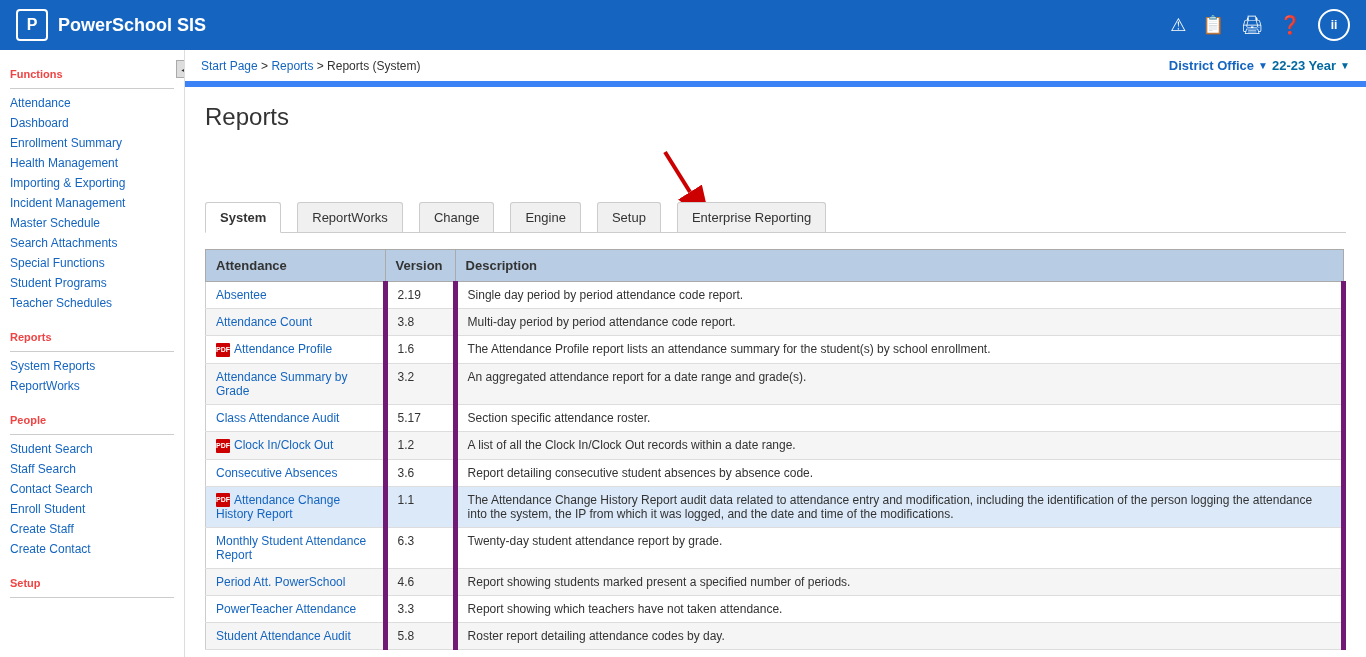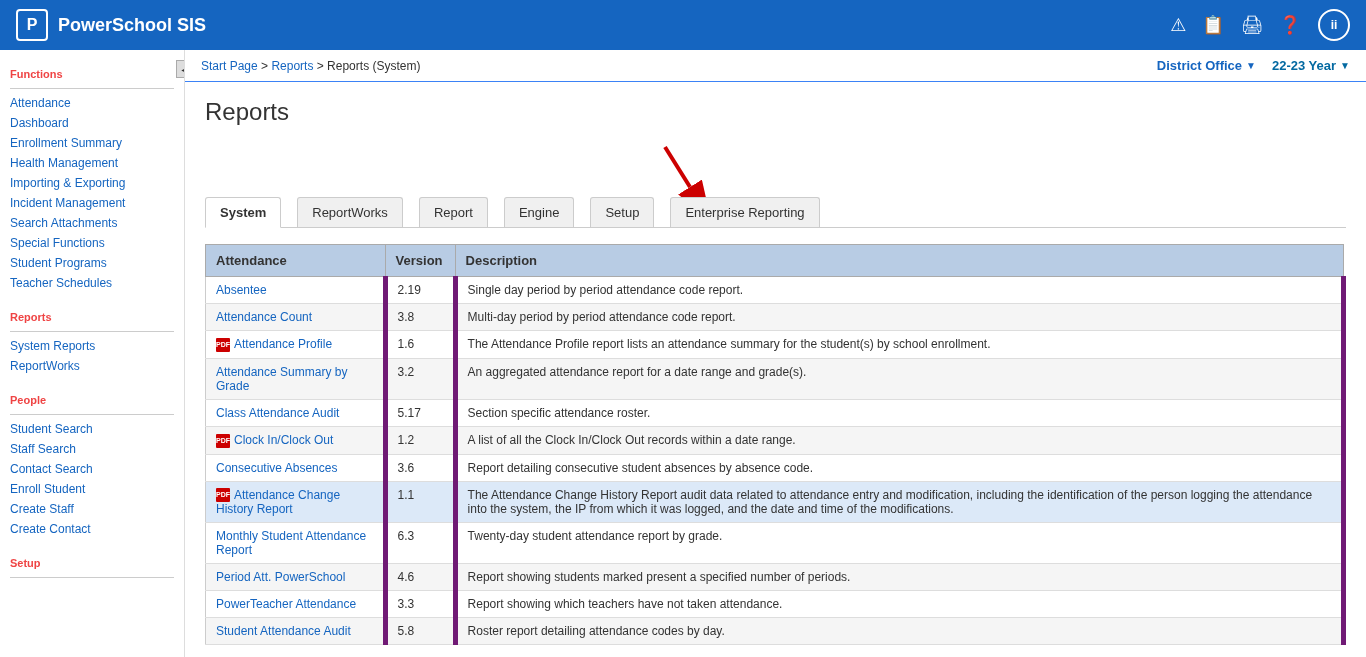--- a/index.html
+++ b/index.html
@@ -115,32 +115,32 @@
       overflow-y: auto;
       padding: 0;
     }
 
     
     .breadcrumb-bar {
       display: flex;
       align-items: center;
       justify-content: space-between;
       padding: 8px 16px;
-      border-bottom: 1px solid #3b82f6;
+      border-bottom: 6px solid #3b82f6;
       background: #fff;
     }
     .breadcrumb {
       font-size: 12px;
       color: #333;
     }
     .breadcrumb a { color: #1565c0; text-decoration: none; }
     .breadcrumb-right {
       display: flex;
       align-items: center;
-      gap: 16px;
+      gap: 4px;
       font-size: 13px;
     }
     .breadcrumb-right .district {
       color: #1565c0;
       font-weight: bold;
       display: flex;
       align-items: center;
       gap: 4px;
       cursor: pointer;
     }
@@ -286,20 +286,21 @@
     <div class="sidebar-collapse-btn">◀</div>
 
     <div class="sidebar-section-title">Functions</div>
     <hr class="sidebar-divider">
     <a class="sidebar-link">Attendance</a>
     <a class="sidebar-link">Dashboard</a>
     <a class="sidebar-link">Enrollment Summary</a>
     <a class="sidebar-link">Health Management</a>
     <a class="sidebar-link">Importing &amp; Exporting</a>
     <a class="sidebar-link">Incident Management</a>
+    <a class="sidebar-link">Master Schedule</a>
     <a class="sidebar-link">Search Attachments</a>
     <a class="sidebar-link">Special Functions</a>
     <a class="sidebar-link">Student Programs</a>
     <a class="sidebar-link">Teacher Schedules</a>
 
     <div class="sidebar-section-title" style="margin-top:10px;">Reports</div>
     <hr class="sidebar-divider">
     <a class="sidebar-link">System Reports</a>
     <a class="sidebar-link">ReportWorks</a>
 
@@ -348,21 +349,21 @@
               <polygon points="0 0, 10 3.5, 0 7" fill="#cc0000"></polygon>
             </marker>
           </defs>
           <line x1="30" y1="5" x2="55" y2="45" stroke="#cc0000" stroke-width="4" marker-end="url(#arrowhead)"></line>
         </svg>
       </div>
 
       <div class="tabs">
         <div class="tab active">System</div>
         <div class="tab">ReportWorks</div>
-        <div class="tab">Report</div>
+        <div class="tab">Change</div>
         <div class="tab">Engine</div>
         <div class="tab">Setup</div>
         <div class="tab">Enterprise Reporting</div>
       </div>
 
       <table class="report-table">
         <thead>
           <tr>
             <th>Attendance</th>
             <th>Version</th>

